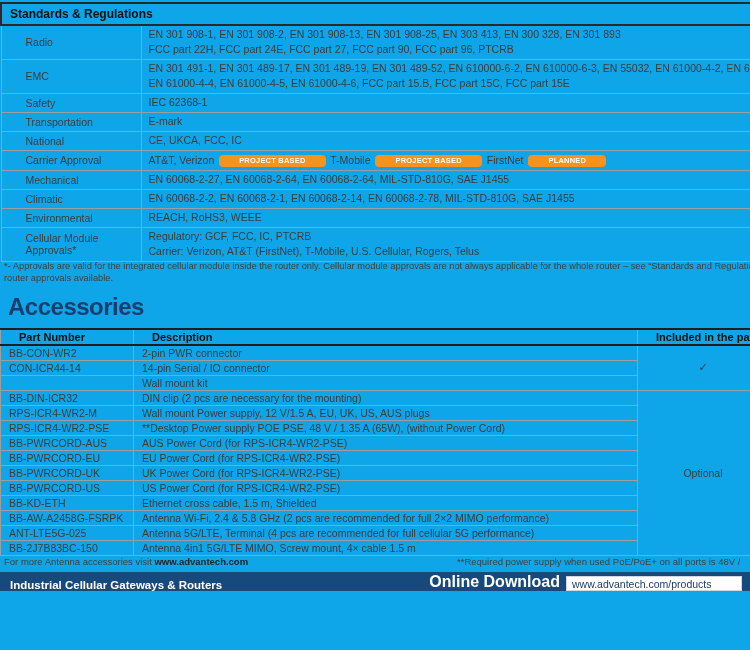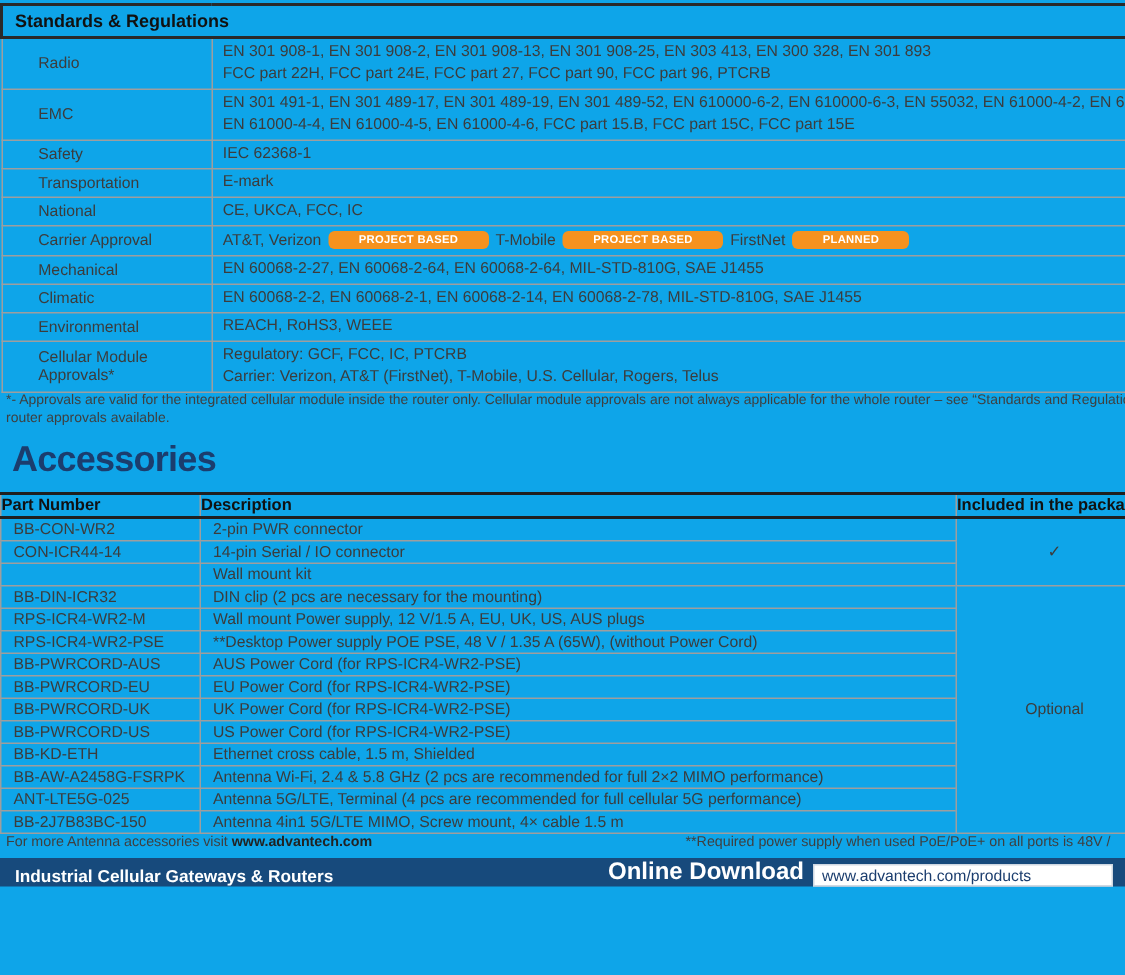--- a/index.html
+++ b/index.html
@@ -25,40 +25,40 @@
     line-height:11.5px; }
   .footnote div { white-space:nowrap; }
 
   
   .acc-heading { position:absolute; left:8px; top:293px; font-size:24px; font-weight:bold;
     color:#1B3D6E; letter-spacing:-0.5px;text-align:center; }
   .acc-table { position:absolute; top:328px; left:0; width:768px; }
   .acc-table td, .acc-table th { border:1px solid #9e9e9e; font-size:10.5px; color:#3c3c3c;
     vertical-align:middle; overflow:hidden; white-space:nowrap; }
   .acc-table th { font-size:11px; font-weight:bold; color:#111; text-align:left;
-    padding-left:0; height:16px; border-top:2px solid #1f1f1f; border-bottom:2px solid #1f1f1f; }
+    padding-left:18px; height:16px; border-top:2px solid #1f1f1f; border-bottom:2px solid #1f1f1f; }
   .acc-table td { height:15px; padding-left:8px; }
   .col-part { width:133px; } .col-desc { width:504px; } .col-inc { width:131px; }
   .cell-center { text-align:center; padding-left:0 !important; }
   .checkmark { font-size:11px; color:#3c3c3c; }
 
   .acc-footer { position:absolute; top:556px; left:4px; width:900px; font-size:9.5px;
     color:#3f3f3f; white-space:nowrap; }
   .acc-footer b { color:#222; }
   .acc-footer-right { position:absolute; top:556px; left:457px; font-size:9.5px;
     color:#3f3f3f; white-space:nowrap; }
 
   
   .bottom-bar { position:absolute; top:572px; left:0; width:750px; height:19px;
     background:#174A7C; display:flex; align-items:flex-end; }
   .bar-title { flex:1; color:#fff; font-weight:bold; font-size:11.5px; padding-left:10px;
     white-space:nowrap; }
   .bar-dl-label { color:#fff; font-weight:bold; font-size:16px; margin-right:6px;
     white-space:nowrap; }
-  .bar-url-box { width:200px; height:15px; background:#fff; border:1px solid #cfd8e2;
+  .bar-url-box { width:176px; height:15px; background:#fff; border:1px solid #cfd8e2;
     margin-right:8px; display:flex; align-items:center; padding:0 5px; }
   .bar-url-box span { color:#1B3D6E; font-size:10.5px; white-space:nowrap; }
 </style>
 </head>
 <body>
 
 <div class="page">
 
   <table class="std-table">
     <colgroup>

